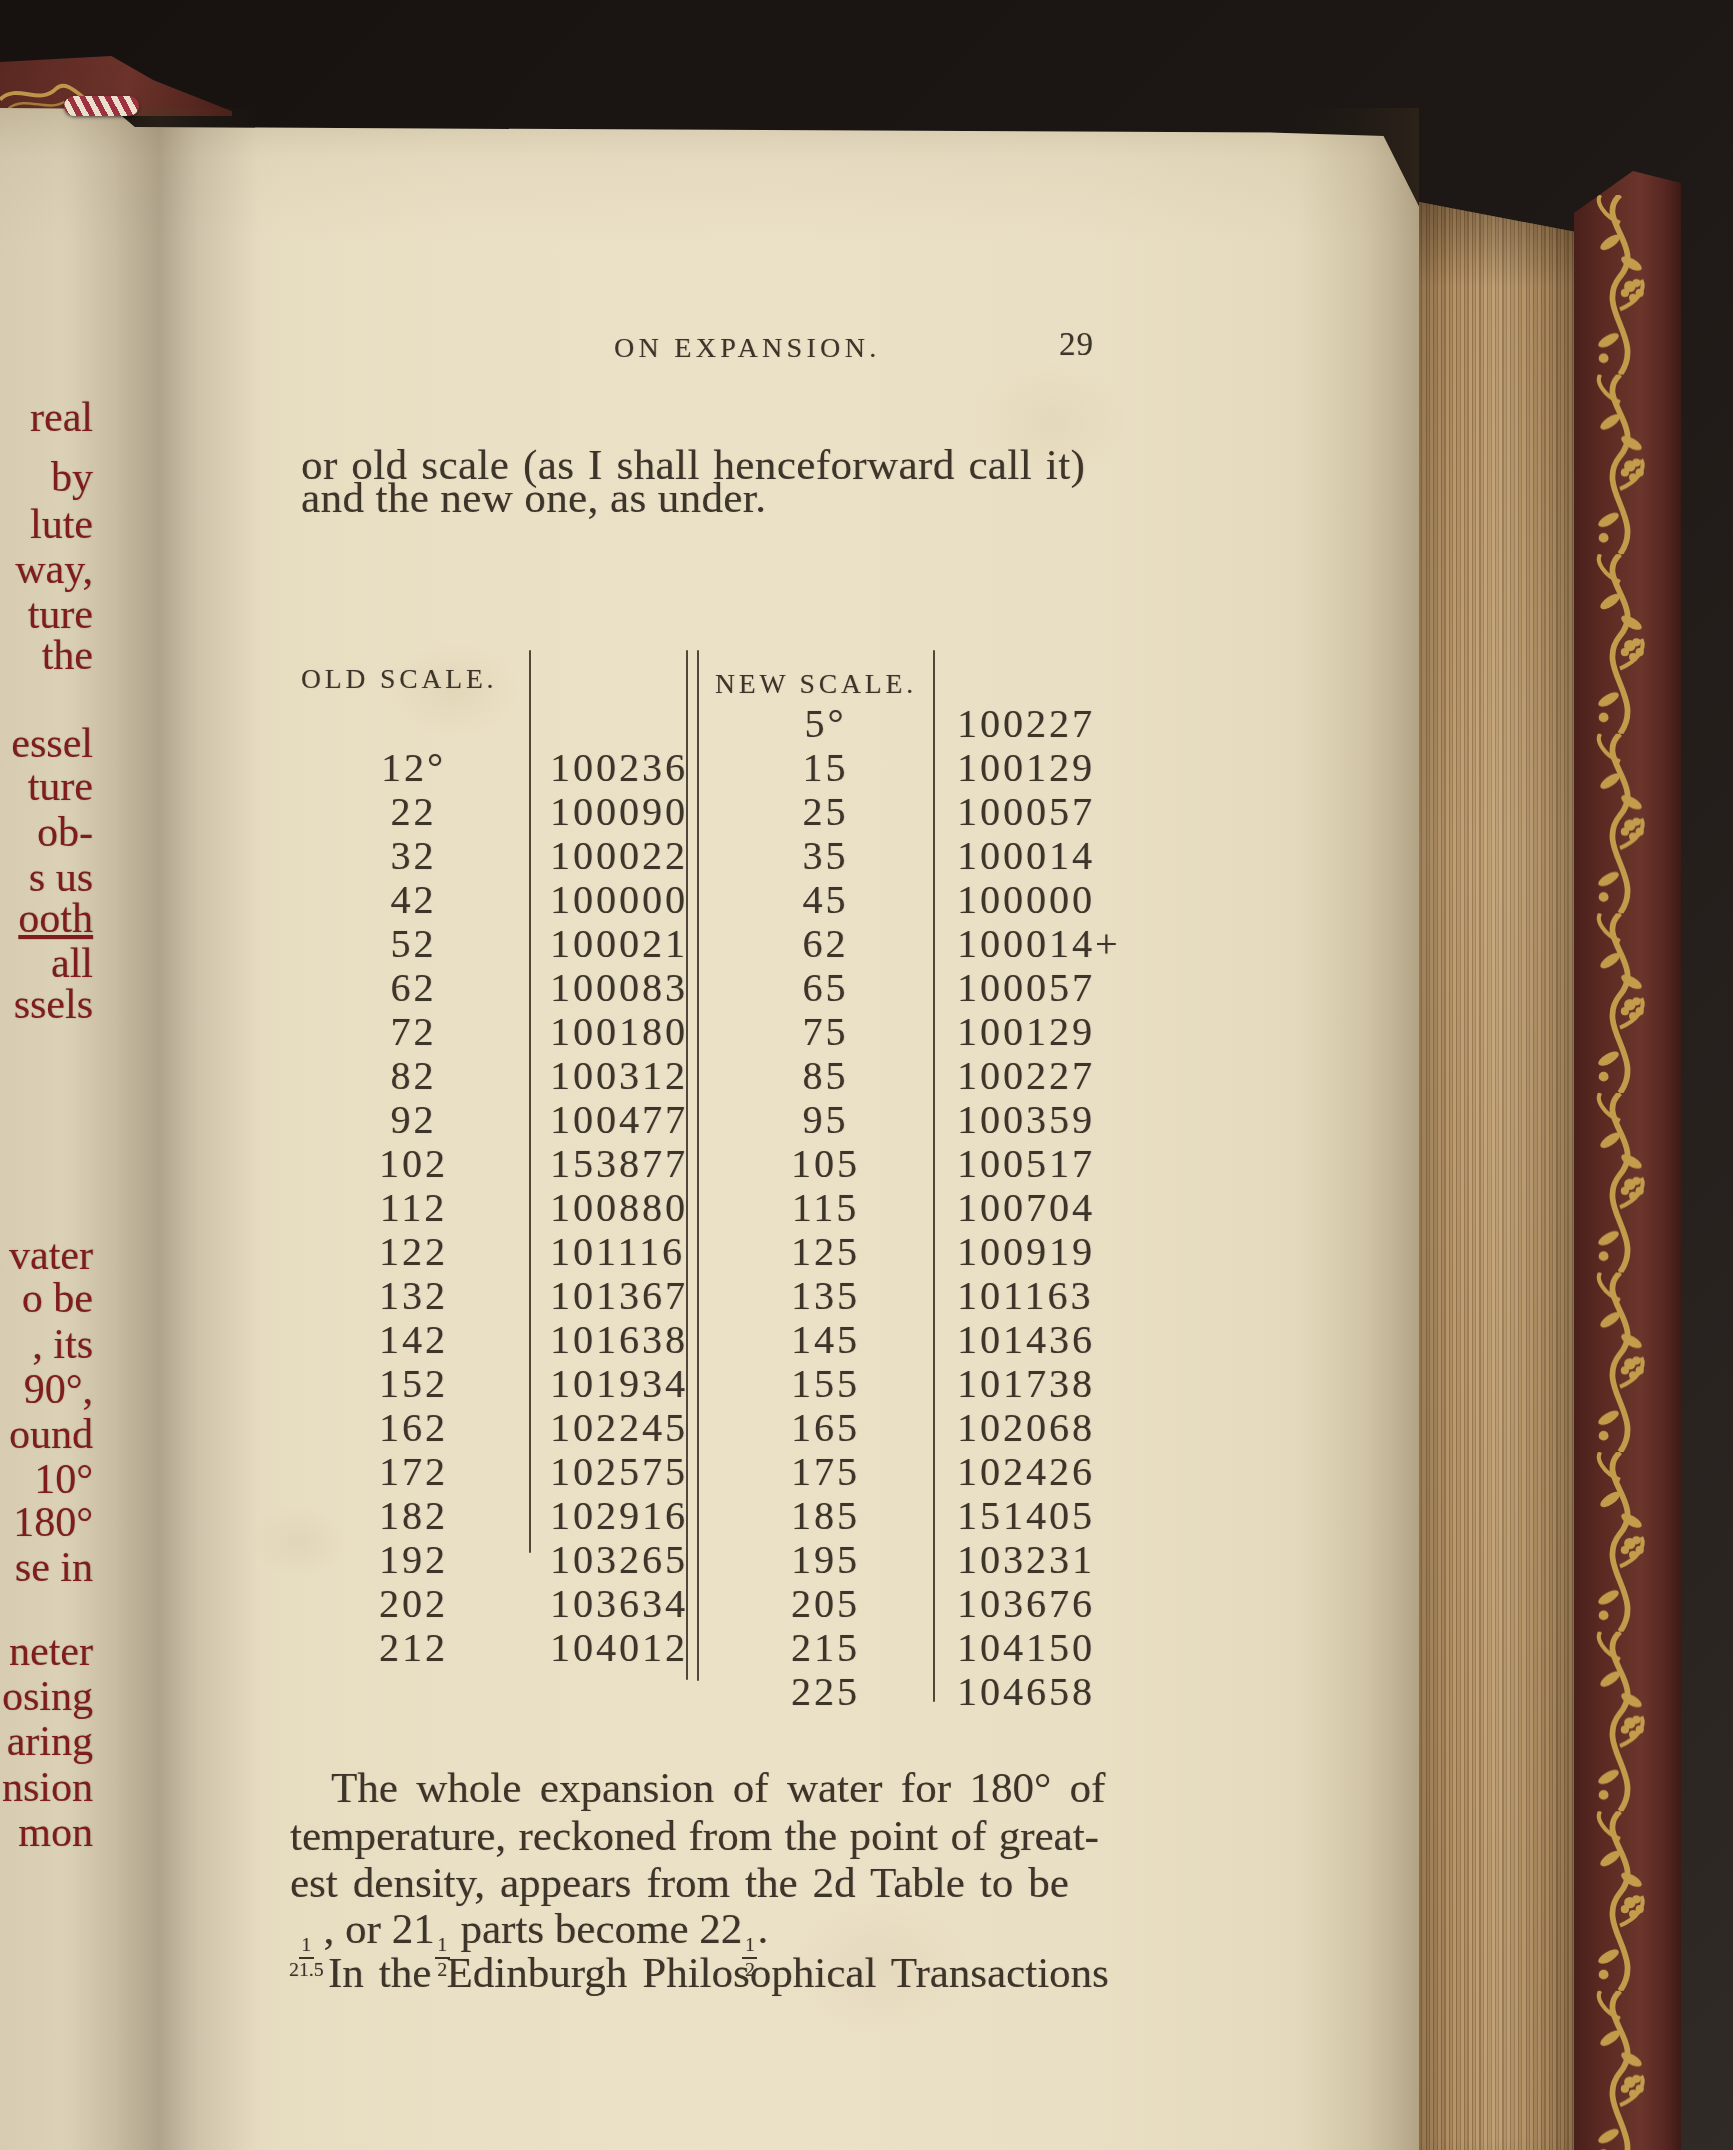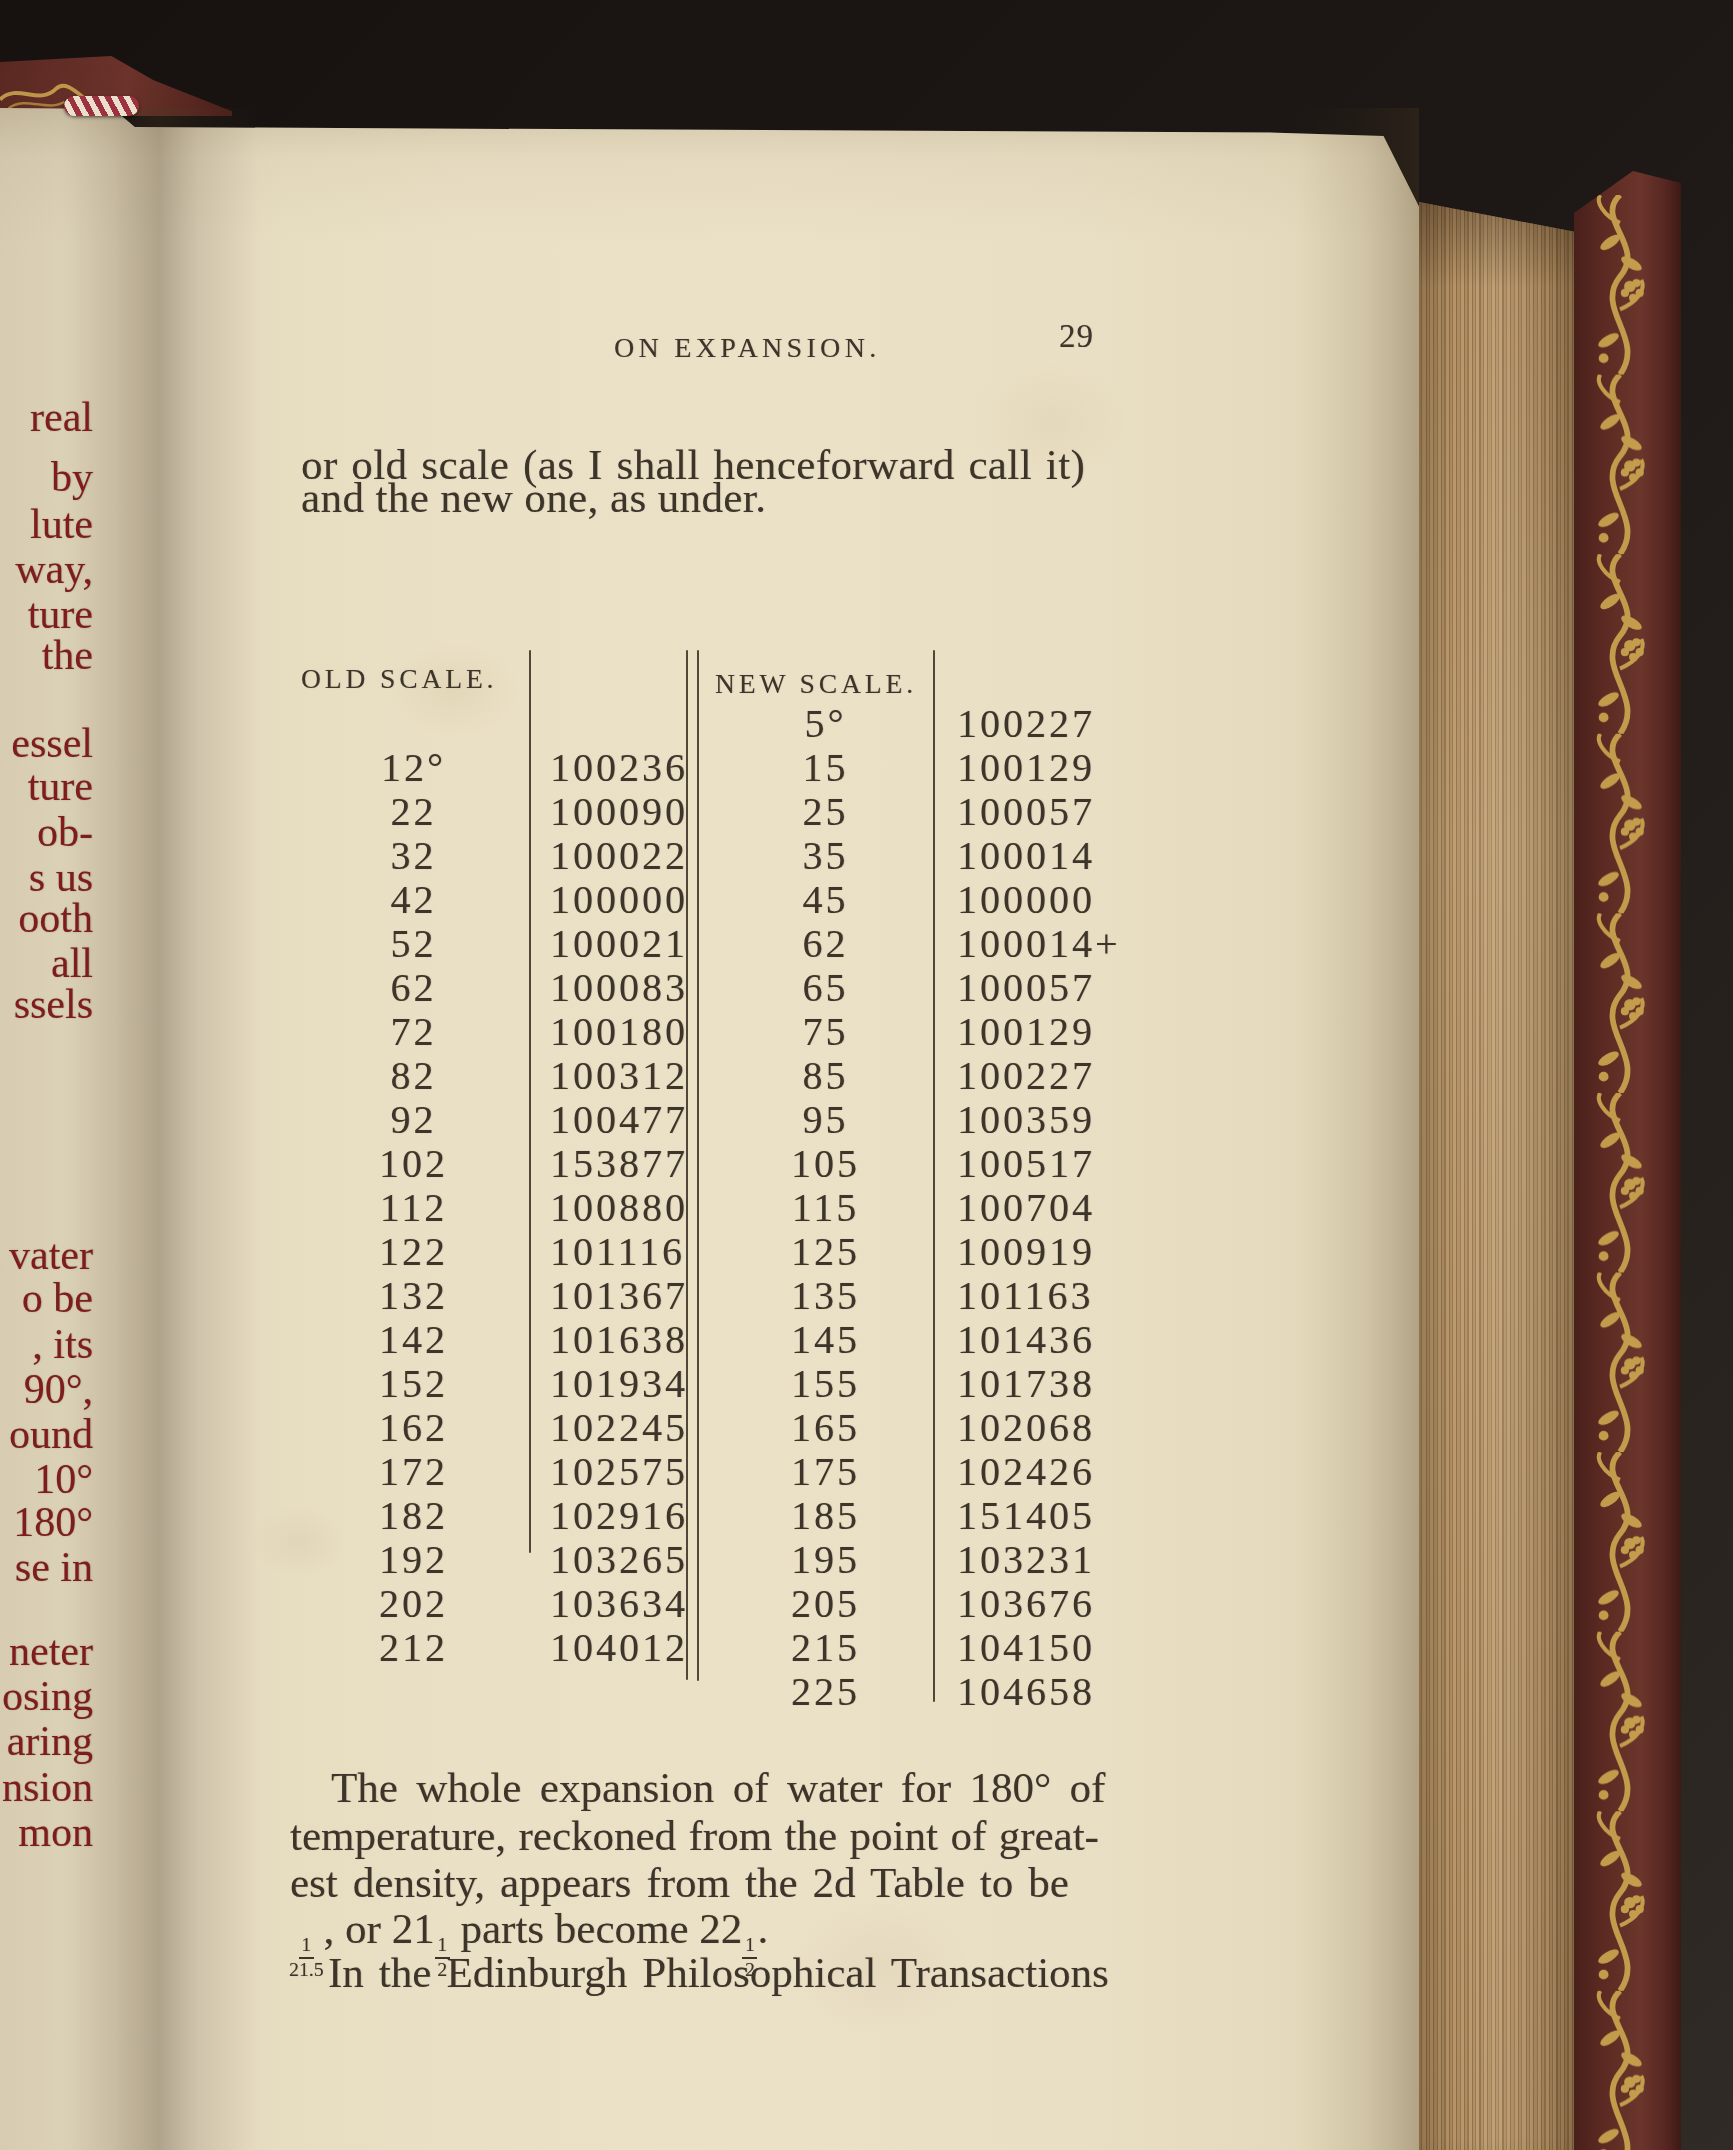--- a/index.html
+++ b/index.html
@@ -137,40 +137,40 @@
       <div class="margin-frag" style="top: 394px;">real</div>
       <div class="margin-frag" style="top: 454px;">by</div>
       <div class="margin-frag" style="top: 501px;">lute</div>
       <div class="margin-frag" style="top: 546px;">way,</div>
       <div class="margin-frag" style="top: 591px;">ture</div>
       <div class="margin-frag" style="top: 632px;">the</div>
       <div class="margin-frag" style="top: 720px;">essel</div>
       <div class="margin-frag" style="top: 763px;">ture</div>
       <div class="margin-frag" style="top: 809px;">ob-</div>
       <div class="margin-frag" style="top: 854px;">s us</div>
-      <div class="margin-frag" style="top: 895px;">ooth</div>
+      <div class="margin-frag" style="top: 895px; text-decoration: underline;">ooth</div>
       <div class="margin-frag" style="top: 940px;">all</div>
       <div class="margin-frag" style="top: 981px;">ssels</div>
       <div class="margin-frag" style="top: 1232px;">vater</div>
       <div class="margin-frag" style="top: 1275px;">o be</div>
       <div class="margin-frag" style="top: 1321px;">, its</div>
       <div class="margin-frag" style="top: 1366px;">90°,</div>
       <div class="margin-frag" style="top: 1411px;">ound</div>
       <div class="margin-frag" style="top: 1456px;">10°</div>
       <div class="margin-frag" style="top: 1499px;">180°</div>
       <div class="margin-frag" style="top: 1544px;">se in</div>
       <div class="margin-frag" style="top: 1628px;">neter</div>
       <div class="margin-frag" style="top: 1673px;">osing</div>
       <div class="margin-frag" style="top: 1718px;">aring</div>
       <div class="margin-frag" style="top: 1764px;">nsion</div>
       <div class="margin-frag" style="top: 1809px;">mon</div>
     </div>
 
   <div class="abs ink running-head" style="left:614px;top:332px;">ON EXPANSION.</div>
-  <div class="abs ink page-number" style="left:1059px;top:318px;">29</div>
+  <div class="abs ink page-number" style="left:1059px;top:326px;">29</div>
 
   <div class="abs ink body-line" style="left:301px;top:441px;letter-spacing:0.4px;word-spacing:2.6px;">or old scale (as I shall henceforward call it)</div>
   <div class="abs ink body-line" style="left:301px;top:474px;letter-spacing:0.4px;">and the new one, as under.</div>
 
 
   <div class="abs ink col-header" style="left:301px;top:663px;">OLD SCALE.</div>
   <div class="abs ink col-header" style="left:715px;top:668px;">NEW SCALE.</div>
 
   <div class="rule" style="left:529px;top:650px;height:903px;"></div>
   <div class="rule" style="left:686px;top:650px;height:1030px;"></div>

